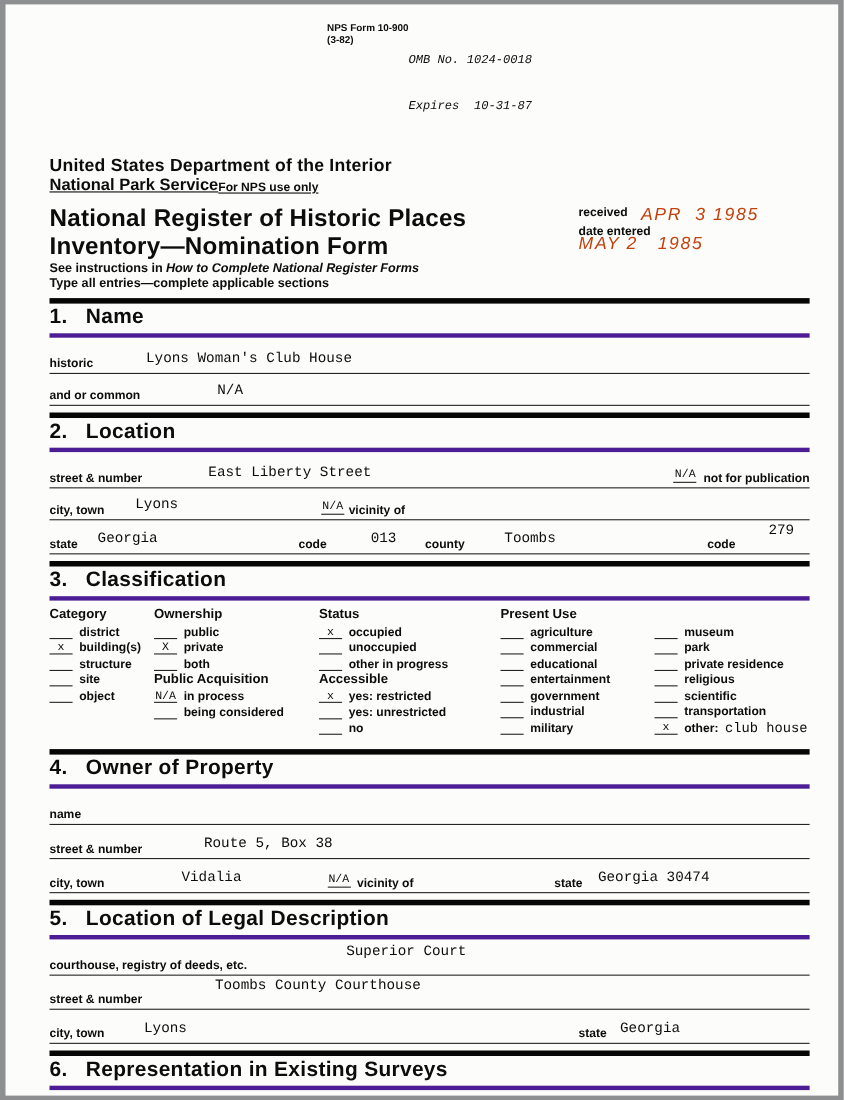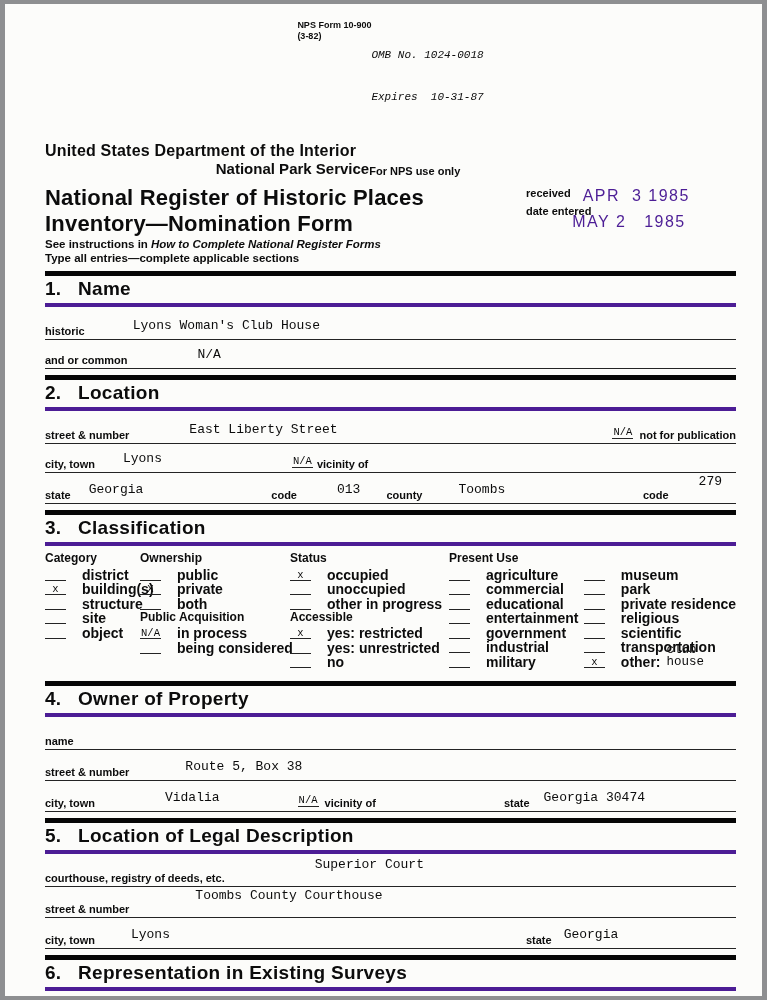--- a/index.html
+++ b/index.html
@@ -15,30 +15,30 @@
     background:#fcfcfa;
     color:#0c0c0c;
     padding:16px 26px 0 40px;
     overflow:hidden;
   }
   
   .hdr-row1 { display:flex; justify-content:center; }
   .form-no { font-size:9px; font-weight:bold; line-height:11px; }
   .omb { font-family:"Liberation Mono", monospace; font-style:italic; font-size:11px; line-height:14px; white-space:pre; }
   .dept { font-size:16px; font-weight:bold; margin-top:10px; letter-spacing:0.2px; }
-  .hdr-row2 { display:flex; justify-content:center; align-items:flex-end; }
+  .hdr-row2 { display:flex; justify-content:flex-start; align-items:flex-end;text-decoration:underline; }
   .service { font-size:15px; font-weight:bold; }
   .fornps { font-size:11px; font-weight:bold; width:196px; }
   .hdr-row3 { display:flex; margin-top:8px; }
   .t1 { font-size:22px; font-weight:bold; line-height:26px; letter-spacing:0.2px; }
   .stamps { width:210px; margin-left:auto; padding-top:2px; }
   .srow { display:flex; align-items:flex-start; }
   .slbl { font-size:11px; font-weight:bold; white-space:nowrap; }
-  .stamp { font-size:16px; white-space:pre; letter-spacing:1.5px; color:#4c1d95; margin-left:12px; }
-  .stamp2 { display:block; text-align:center; margin:-4px 4px 0 0; }
+  .stamp { font-size:16px; white-space:pre; letter-spacing:1.5px; color:#c2410c; margin-left:12px;font-style:italic; }
+  .stamp2 { display:block; text-align:left; margin:-4px 4px 0 0; }
   .instr { font-size:11.5px; font-weight:bold; line-height:14px; }
   .instr .pre { margin-right:3px; }
   .instr em { font-style:italic; }
   
   .sechead {
     border-top:5px solid #060606; border-bottom:4px solid #4c1d95;
     margin-top:6px; padding:2px 0 3px;
     font-size:19px; font-weight:bold; letter-spacing:0.3px;
   }
   .secnum { display:inline-block; width:33px; }
@@ -58,21 +58,21 @@
     font-family:"Liberation Mono", monospace;
     font-size:10.5px; line-height:11px; height:12px;
   }
   .h29 { min-height:29px; } .h31 { min-height:31px; } .h33 { min-height:33px; } .h42 { min-height:42px; }
   .mlauto { margin-left:auto; }
   
   .cols { display:flex; padding:5px 0 7px; }
   .ct { font-size:12px; font-weight:bold; line-height:15px; height:15px; }
   .cb { display:flex; align-items:flex-end; height:14.5px; }
   .cb .mk { height:11px; line-height:10px; margin-right:6px; }
-  .cl { font-size:14px; font-weight:bold; line-height:12px; white-space:nowrap;margin-left:10px; }
+  .cl { font-size:11px; font-weight:bold; line-height:12px; white-space:nowrap; }
   .cbval { font-family:"Liberation Mono", monospace; font-size:12.5px; font-weight:normal; margin-left:6px; line-height:12px; }
   .colw1 { width:95px; } .colw2 { width:150px; } .colw3 { width:165px; } .colw4 { width:140px; } .colw5 { flex:1; }
 </style>
 </head>
 <body>
 
 <div class="page">
 
   <div class="hdr-row1">
     <div class="form-no">

